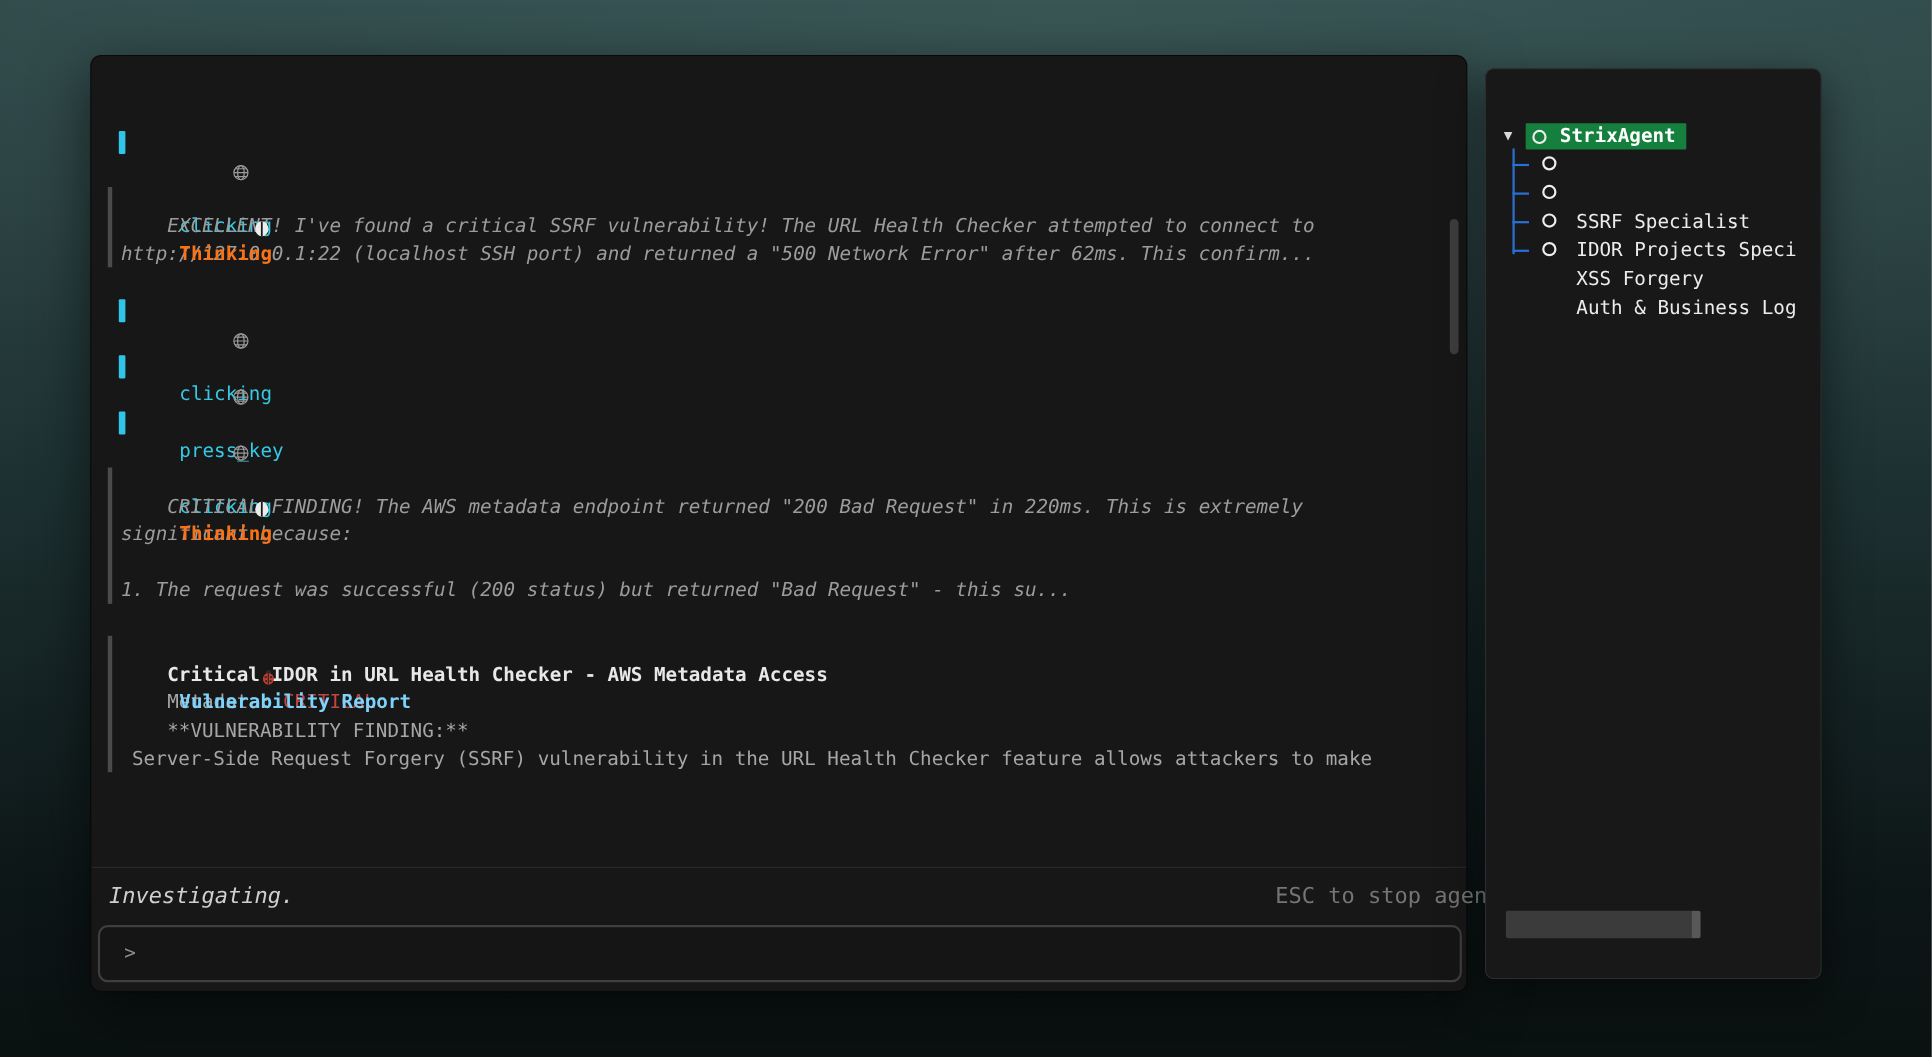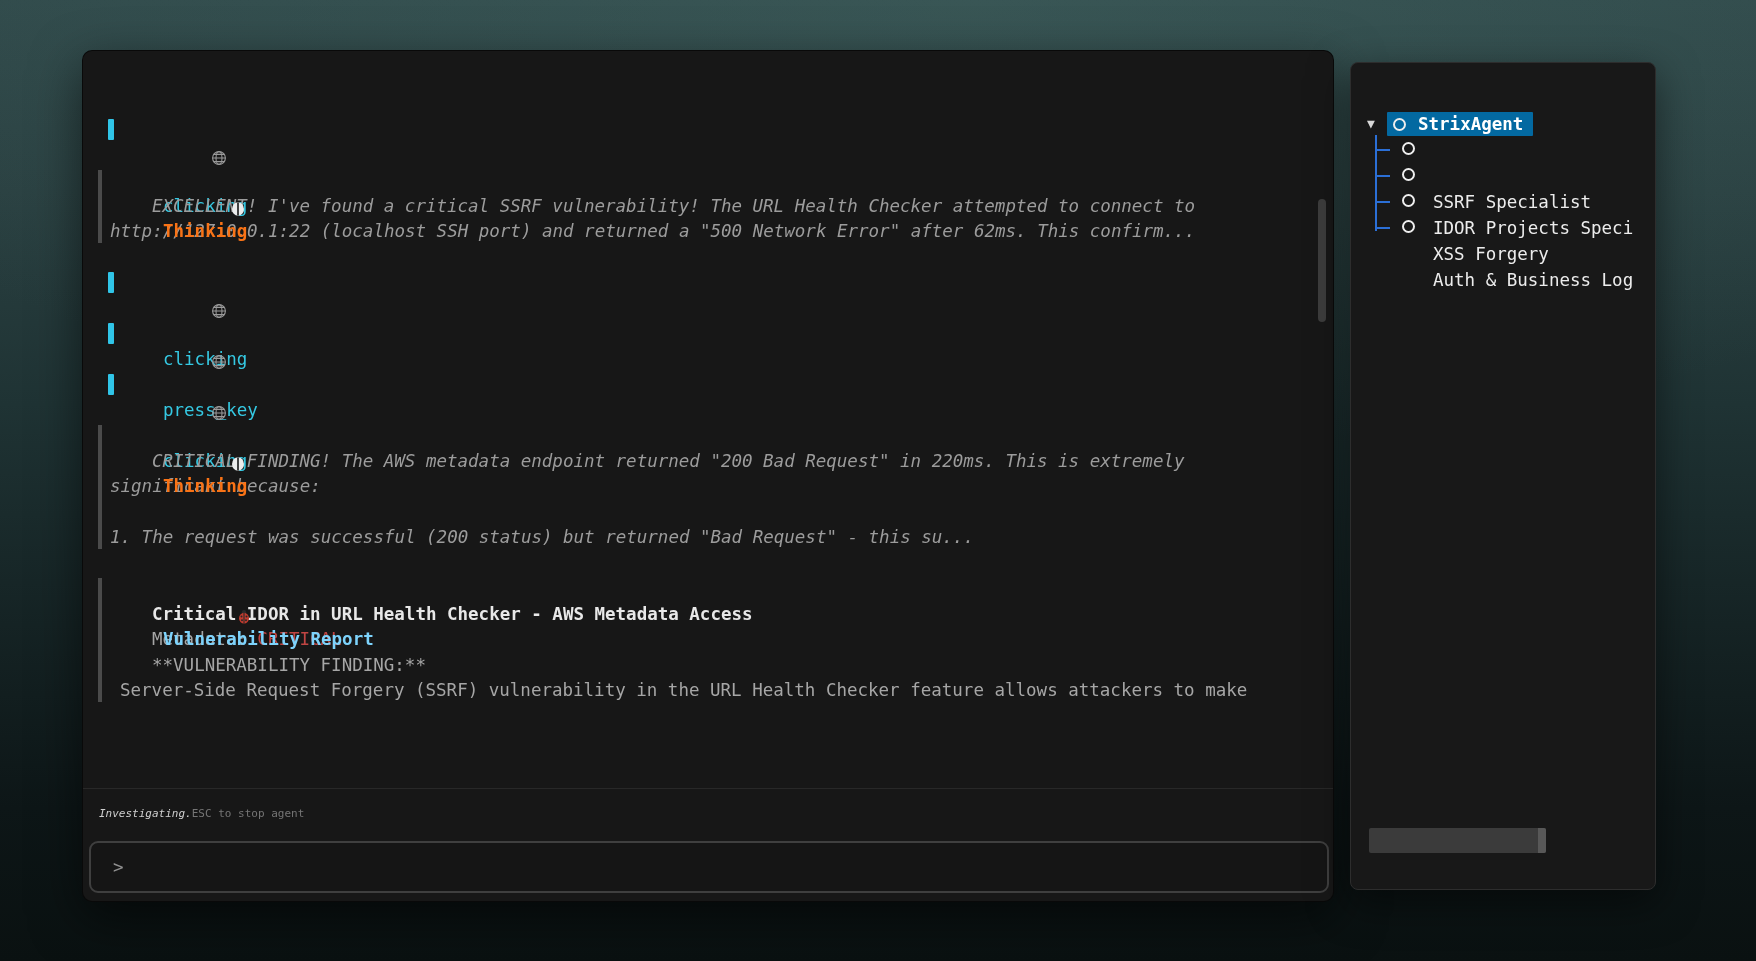--- a/index.html
+++ b/index.html
@@ -46,36 +46,36 @@
   .vtitle { color:#e8e8e8; font-weight:bold; }
   .sev-val { color:#c04543; }
 
   
   .scroll-thumb { position:absolute; left:1235px; top:148px; width:8px; height:123px;
                   background:#3d3d3d; border-radius:4px; }
 
   
   .divider { position:absolute; left:0; top:737px; width:100%; height:1px; background:#282828; }
   .status { position:absolute; left:16px; top:750px; width:1292px; height:26px;
-            display:flex; justify-content:flex-start; font-size:11px; line-height:26px; }
+            display:flex; justify-content:space-between; font-size:20px; line-height:26px; }
   .status-left { font-style:italic; color:#cfcfcf; }
   .status-right { color:#757575; padding-right:27px; }
   .input-box { position:absolute; left:6px; top:790px; width:1240px; height:52px;
                background:#151515; border:2px solid #3f3f3f; border-radius:9px; }
   .prompt { position:absolute; left:22px; top:0; line-height:48px; font-size:17.5px; color:#8f8f8f; }
 
   
   .sidebar { position:absolute; left:1350px; top:62px; width:306px; height:828px;
              background:#181818; border:1px solid #2d2d2d; border-radius:8px;
              box-shadow:0 12px 40px rgba(0,0,0,.5); overflow:hidden; }
   .tree { position:absolute; left:0; top:48px; width:100%; font-size:17.5px; }
   .trow { position:relative; height:26px; line-height:26px; color:#ececec; white-space:pre; }
   .caret { position:absolute; left:16px; top:0; font-size:13px; color:#d8d8d8; }
   .root-hl { position:absolute; left:36px; top:1px; height:24px; display:flex; align-items:center;
-             background:#0369a1; padding:0 10px 0 6px; border-radius:1px; }
+             background:#15803d; padding:0 10px 0 6px; border-radius:1px; }
   .circle { display:inline-block; width:13px; height:13px; border:2px solid #ededed;
             border-radius:50%; flex:0 0 auto; }
   .root-hl .label { margin-left:12px; font-weight:bold; color:#ffffff; }
   .child .circle { position:absolute; left:51px; top:5px; }
   .child .label { position:absolute; left:82px; }
   .vline-tree { position:absolute; left:24px; top:24px; width:2px; height:96px; background:#2b6fd6; }
   .tick { position:absolute; left:24px; width:15px; height:2px; background:#2b6fd6; }
 
   .progress { position:absolute; left:18px; top:765px; width:177px; height:25px;
               background:#3b3b3b; border-radius:2px; overflow:hidden; }

